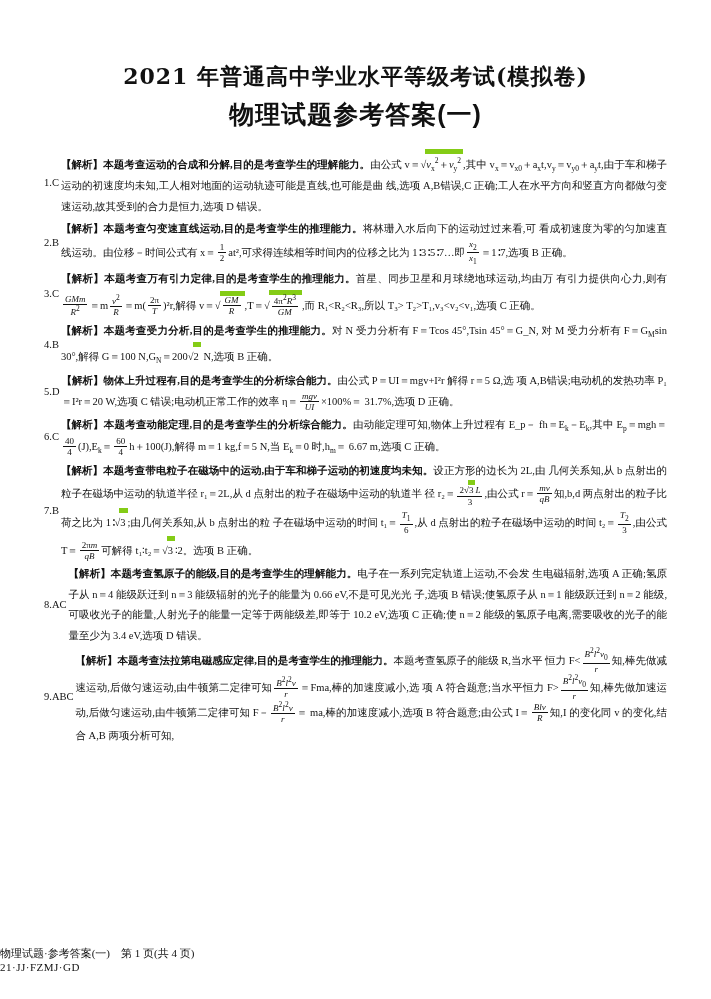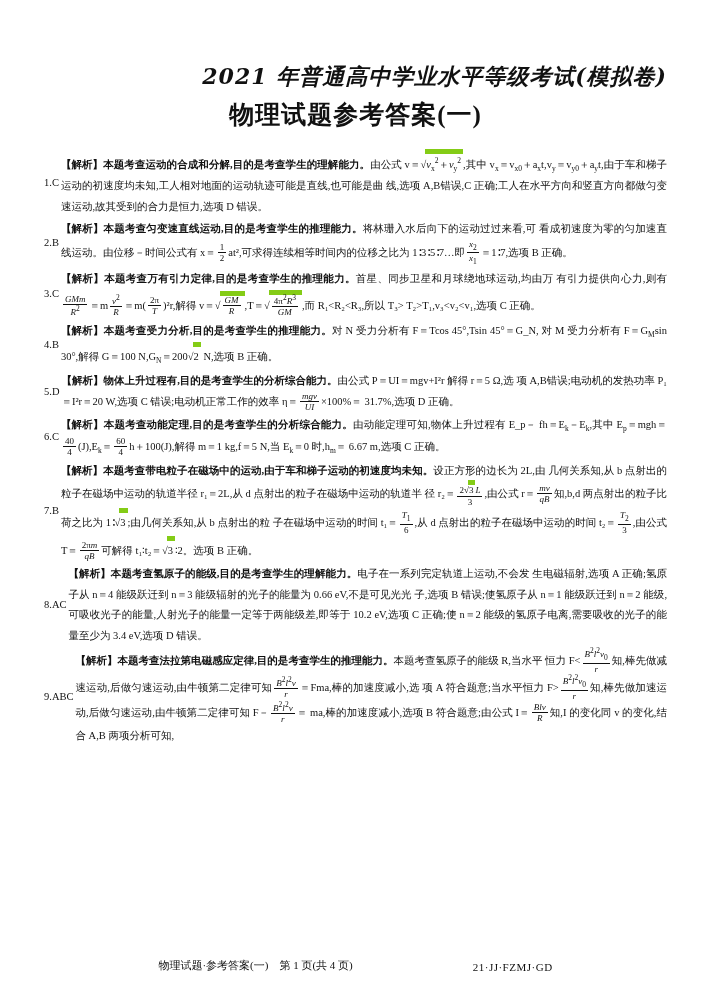--- a/index.html
+++ b/index.html
@@ -10,35 +10,34 @@
     color:#111;
     -webkit-font-smoothing:antialiased;
   }
   .page{
     position:relative;
     width:711px;height:999px;
     box-sizing:border-box;
     padding:40px 44px 0 44px;
   }
   .title1{
-    text-align:right;
+    text-align:center;
     font-size:22px;
     font-weight:bold;
     letter-spacing:1px;
     margin:22px 0 6px 0;
     font-family:"DejaVu Serif", serif;
-    font-style:italic;
   }
   .title2{
     text-align:center;
     font-size:25px;
     font-weight:bold;
     letter-spacing:1px;
     margin:2px 0 18px 0;
-    font-family:Liberation Serif, serif;
+    font-family:Liberation Sans, sans-serif;
   }
   .answers{
     margin-top:14px;
   }
   .item{
     display:flex;
     align-items:center;
     font-size:10.5px;
     line-height:1.95;
     margin-bottom:2px;
@@ -74,23 +73,24 @@
     border-top:5px solid #84cc16;
     padding:0 2px 0 1px;
     margin-left:-1px;
   }
   .radical{display:inline-block;}
   .footer{
     position:absolute;
     left:0;right:0;bottom:26px;
     display:flex;
     justify-content:center;
-    align-items:flex-end;
+    align-items:flex-start;
     font-size:11px;
     font-family:"Liberation Serif", serif;
+    flex-direction:column;
   }
   .footer .left{margin-right:120px;}
   .footer .right{letter-spacing:0.5px;}
 </style>
 </head>
 <body>
 
 <div class="page">
 
   <div class="title1">2021 年普通高中学业水平等级考试(模拟卷)</div>

